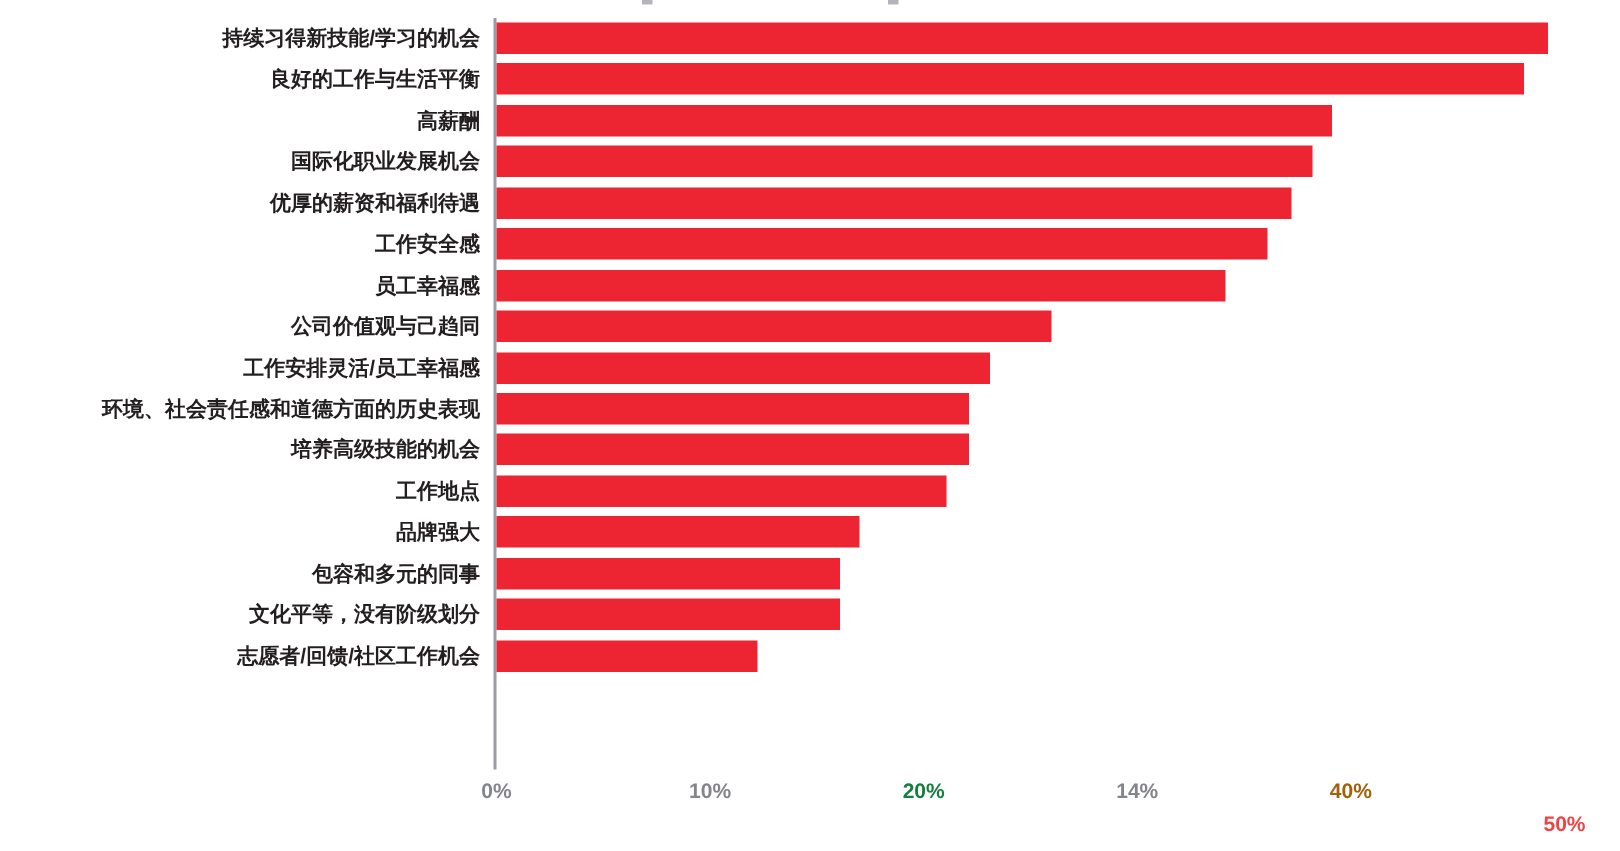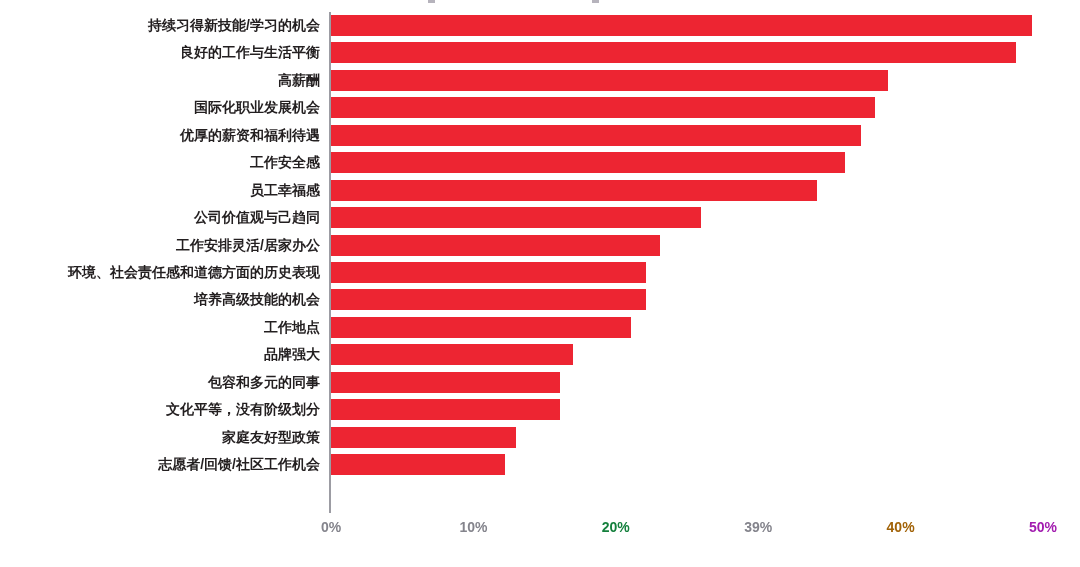--- a/index.html
+++ b/index.html
@@ -164,21 +164,21 @@
             <div class="bar" style="width: 485.584px; background: rgb(237, 37, 50);"></div>
           </div>
         </div>
         <div class="row">
           <div class="cat-label">公司价值观与己趋同</div>
           <div class="bar-track">
             <div class="bar" style="width: 370.24px; background: rgb(237, 37, 50);"></div>
           </div>
         </div>
         <div class="row">
-          <div class="cat-label">工作安排灵活/居家办公</div>
+          <div class="cat-label">工作安排灵活/员工幸福感</div>
           <div class="bar-track">
             <div class="bar" style="width: 328.944px; background: rgb(237, 37, 50);"></div>
           </div>
         </div>
         <div class="row">
           <div class="cat-label">环境、社会责任感和道德方面的历史表现</div>
           <div class="bar-track">
             <div class="bar" style="width: 314.704px; background: rgb(237, 37, 50);"></div>
           </div>
         </div>
@@ -203,40 +203,34 @@
         <div class="row">
           <div class="cat-label">包容和多元的同事</div>
           <div class="bar-track">
             <div class="bar" style="width: 229.264px; background: rgb(237, 37, 50);"></div>
           </div>
         </div>
         <div class="row">
           <div class="cat-label">文化平等，没有阶级划分</div>
           <div class="bar-track">
             <div class="bar" style="width: 229.264px; background: rgb(237, 37, 50);"></div>
-          </div>
-        </div>
-        <div class="row">
-          <div class="cat-label">家庭友好型政策</div>
-          <div class="bar-track">
-            <div class="bar" style="width: 185.12px; background: rgb(237, 37, 50);"></div>
           </div>
         </div>
         <div class="row">
           <div class="cat-label">志愿者/回馈/社区工作机会</div>
           <div class="bar-track">
             <div class="bar" style="width: 173.728px; background: rgb(237, 37, 50);"></div>
           </div>
         </div>
       </div>
 
     <div class="x-axis" id="x-axis">
         <div class="x-tick" style="left: 331px; color: rgb(132, 132, 140);">0%</div>
         <div class="x-tick" style="left: 473.4px; color: rgb(132, 132, 140);">10%</div>
         <div class="x-tick" style="left: 615.8px; color: #15803d;">20%</div>
-        <div class="x-tick" style="left: 758.2px; color: rgb(132, 132, 140);">39%</div>
+        <div class="x-tick" style="left: 758.2px; color: rgb(132, 132, 140);">14%</div>
         <div class="x-tick" style="left: 900.6px; color: #a16207;">40%</div>
-        <div class="x-tick" style="left: 1043px; color: #a21caf;">50%</div>
+        <div class="x-tick" style="left: 1043px; color: #ef4444; margin-top: 22px;">50%</div>
       </div>
 
   </div>
 
 </div>
 
 </body></html>

